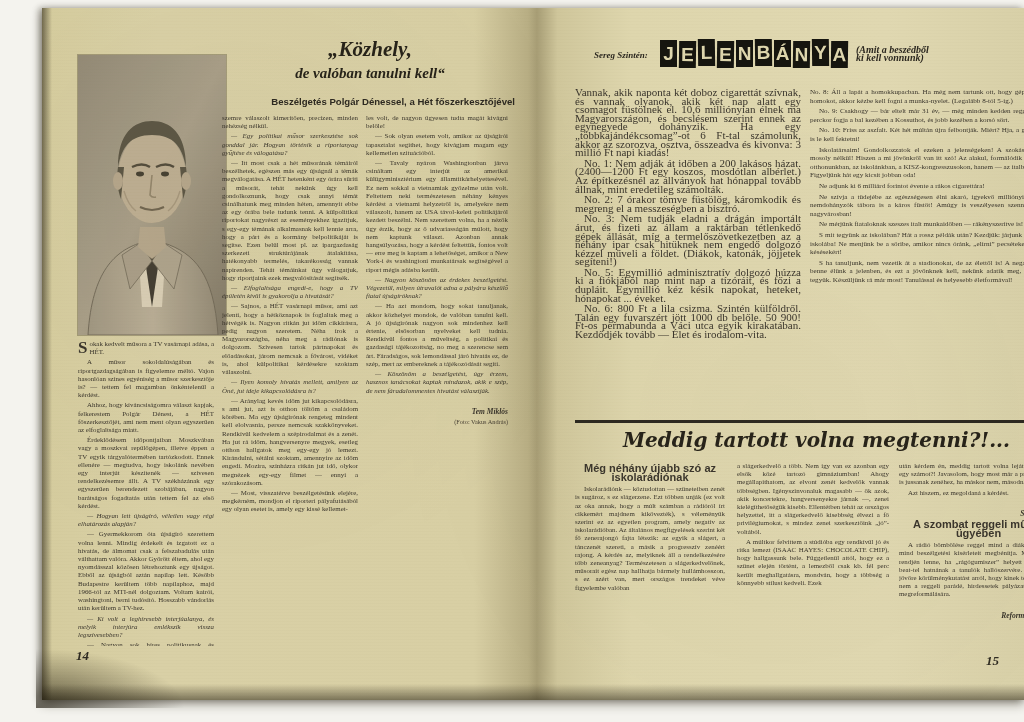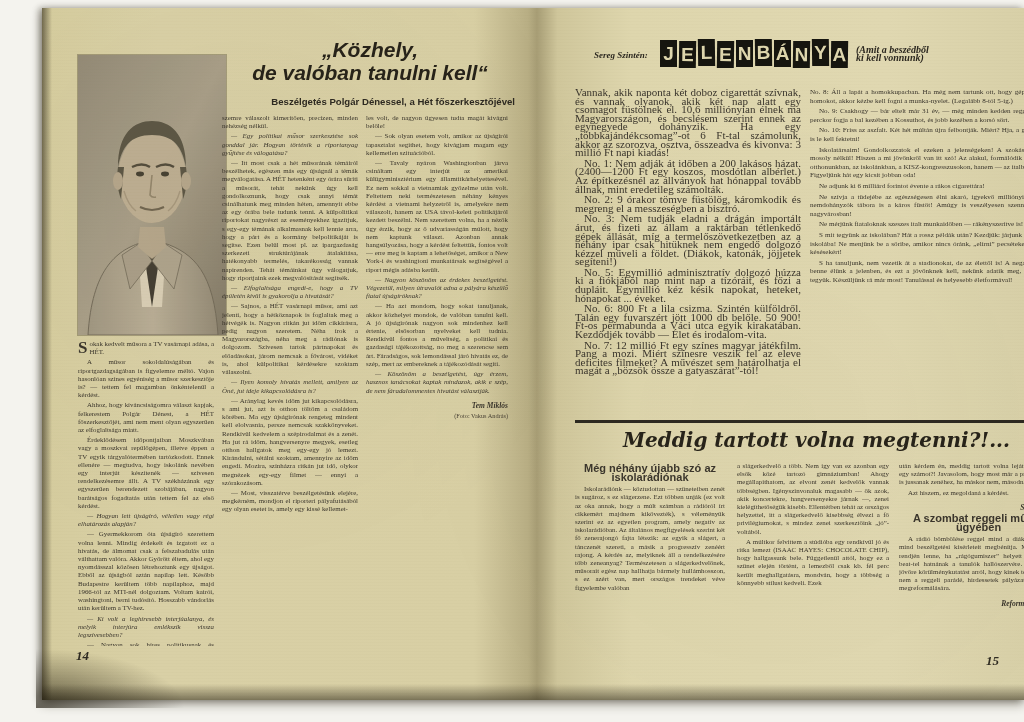--- a/index.html
+++ b/index.html
@@ -27,33 +27,33 @@
       repeating-linear-gradient(0deg,rgba(90,80,40,.025) 0 1px,transparent 1px 3px);}
   .page{position:absolute;top:0;height:692px;color:#37332c;}
   .page-left{left:0;width:480px;}
   .page-right{left:482px;width:500px;}
 
   
   .bodycol{position:absolute;overflow:hidden;font-size:6.9px;line-height:8.2px;text-align:justify;color:#3a352c;}
   .bodycol p{margin:0 0 2px 0;text-indent:9px;}
   .bodycol p.cont{text-indent:0;}
   .bodycol p.q{font-style:italic;}
-  .bodycol p.sig{text-align:right;font-style:italic;font-weight:bold;text-indent:0;font-size:7.5px;margin-top:7px;}
+  .bodycol p.sig{text-align:right;font-style:italic;font-weight:bold;text-indent:0;font-size:7.5px;margin-top:13px;}
   .bodycol p.credit{text-align:right;font-size:6.3px;text-indent:0;color:#4a4336;}
   .bodycol p.subhead{font-family:"Liberation Sans",sans-serif;font-weight:bold;font-style:normal;
     text-align:center;text-indent:0;font-size:11px;line-height:8.6px;margin:2px 6px 4px 6px;}
   .pagenum{position:absolute;font-size:13px;font-weight:bold;font-style:italic;color:#2f2b22;text-align:right;}
 
   
   .photo{position:absolute;left:36px;top:47px;width:148px;height:280px;
     box-shadow:0 0 0 1px rgba(60,52,30,.35);filter:sepia(.25) contrast(.95);}
   .headline{position:absolute;left:183px;top:30px;width:290px;text-align:center;
-    font-family:Liberation Sans, sans-serif;font-style:italic;font-weight:bold;color:#262219;}
+    font-family:Liberation Serif, serif;font-style:italic;font-weight:bold;color:#262219;}
   .headline .h1a{font-size:21px;line-height:23px;}
-  .headline .h1b{font-size:21px;line-height:24px;}
+  .headline .h1b{font-size:15px;line-height:24px;}
   .subtitle{position:absolute;left:183px;top:88px;width:290px;text-align:right;
     font-family:"Liberation Sans",sans-serif;font-weight:bold;font-size:9.6px;color:#2c2820;}
   .lcol1{left:36px;top:332px;width:136px;height:306px;}
   .lcol2{left:180px;top:106px;width:136px;height:534px;}
   .lcol3{left:324px;top:106px;width:142px;height:534px;}
   .lcol1 p:first-child::first-letter{
     font-size:17px;font-weight:bold;float:left;line-height:14px;padding:1px 2px 0 0;}
 
   
   .byline{position:absolute;left:70px;top:42px;font-style:italic;font-weight:bold;font-size:9px;color:#2c2820;}
@@ -187,25 +187,24 @@
           <span class="tile">A</span>
         </div>
       <div class="title-note">
         <div>(Amit a beszédből</div>
         <div>ki kell vonnunk)</div>
       </div>
 
       <div class="bodycol rcolA">
           <p class="cont">Vannak, akik naponta két doboz cigarettát szívnak, és vannak olyanok, akik két nap alatt egy csomagot füstölnek el. 10,6 milliónyian élnek ma Magyarországon, és becslésem szerint ennek az egynegyede dohányzik. Ha egy „többkajándékcsomag”-ot 6 Ft-tal számolunk, akkor az szorozva, osztva, összeadva és kivonva: 3 millió Ft napi kiadás!</p>
           <p class="">No. 1: Nem adják át időben a 200 lakásos házat. (2400—1200 Ft egy koszos, mosdótlan albérlet.) Az építkezésnél az állványok hat hónappal tovább állnak, mint eredetileg számolták.</p>
-          <p class="">No. 2: 9 órakor tömve füstölög, káromkodik és megreng el a messzeségben a bisztró.</p>
+          <p class="">No. 2: 7 órakor tömve füstölög, káromkodik és megreng el a messzeségben a bisztró.</p>
           <p class="">No. 3: Nem tudják eladni a drágán importált árut, és fizeti az állam a raktárban tétlenkedő gépek állását, míg a termelőszövetkezetben az a néhány ipar csak hitüknek nem engedő dolgozó kézzel műveli a földet. (Diákok, katonák, jöjjetek segíteni!)</p>
           <p class="">No. 5: Egymillió adminisztratív dolgozó húzza ki a fiókjából nap mint nap a tízóráit, és főzi a dupláit. Egymillió kéz késik napokat, heteket, hónapokat ... éveket.</p>
           <p class="">No. 6: 800 Ft a lila csizma. Szintén külföldről. Talán egy fuvarszért jött 1000 db belőle. 50 900! Ft-os permabunda a Váci utca egyik kirakatában. Kezdődjék tovább — Élet és irodalom-vita.</p>
-          <p class="">No. 7: 12 millió Ft egy színes magyar játékfilm. Pang a mozi. Miért színesre veszik fel az eleve deficites filmeket? A művészet sem határolhatja el magát a „bözsök össze a gatyaszárat”-tól!</p>
         </div>
       <div class="bodycol rcolB">
           <p class="cont">No. 8: Áll a lapát a homokkupacban. Ha még nem tartunk ott, hogy gép lapátolja a homokot, akkor kézbe kell fogni a munka-nyelet. (Legalább 8-tól 5-ig.)</p>
           <p class="">No. 9: Csakhogy — bár eltelt már 31 év, — még minden kedden reggel 9 óra 12 perckor fogja a bal kezében a Kossuthot, és jobb kezében a korsó sört.</p>
           <p class="">No. 10: Friss az aszfalt. Két hét múltán újra felbontják. Miért? Hja, a gázvezetéket is le kell fektetni!</p>
           <p class="">Iskolatársaim! Gondolkozzatok el ezeken a jelenségeken! A szokásos ironikus mosoly nélkül! Hiszen a mi jövőnkről van itt szó! Az alakul, formálódik nemcsak az otthonunkban, az iskolánkban, a KISZ-kongresszusokon, hanem — az italboltokban is! Figyeljünk hát egy kicsit jobban oda!</p>
           <p class="">Ne adjunk ki 6 milliárd forintot évente a rákos cigarettára!</p>
           <p class="">Ne szívja a tüdejébe az egészségesen élni akaró, igyekvő milliónyi többség, a nemdohányzók tábora is a káros füstöt! Amúgy is veszélyesen szennyezett itt a nagyvárosban!</p>
           <p class="">Ne mérjünk fiataloknak szeszes italt munkaidőben — rákényszerítve is!</p>
           <p class="">S mit tegyünk az iskolában? Hát a rossz példák után? Kezdjük: járjunk pontosan az iskolába! Ne menjünk be a söribe, amikor nincs óránk, „elírni” pecséteket gyűjteni a késésekért!</p>

